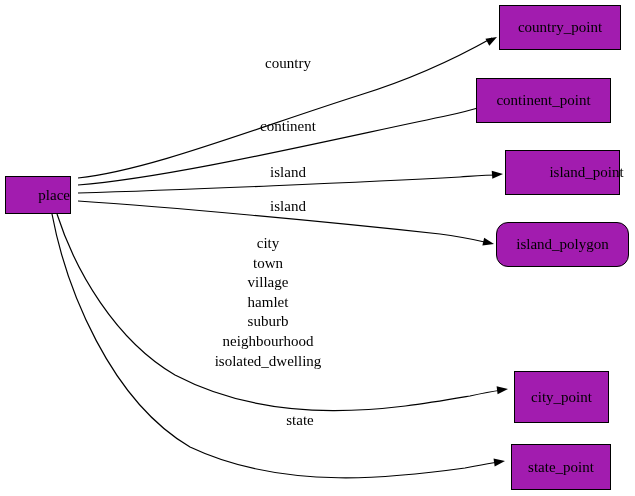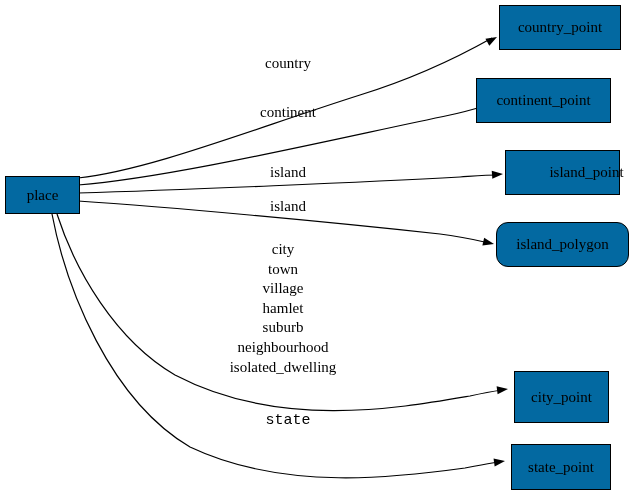--- a/index.html
+++ b/index.html
@@ -19,21 +19,21 @@
     position: absolute;
     left: 0;
     top: 0;
     width: 635px;
     height: 496px;
   }
   .node-box {
     position: absolute;
     box-sizing: border-box;
     border: 1px solid #000000;
-    background: #0369a1;
+    background: #a21caf;
     display: flex;
     align-items: center;
     justify-content: center;
     color: #000000;
     font-family: "Liberation Serif", "DejaVu Serif", serif;
     font-size: 15px;
     line-height: 1;
     white-space: nowrap;
   }
   .edge-label {
@@ -59,21 +59,21 @@
       <path d="M78,193 C180,190 370,182 460,177 C475,176 487,175 498,175" fill="none" stroke="#000000" stroke-width="1.2"></path>
       <polygon points="0,-4 11,0 0,4" fill="#000000" transform="translate(492,174) rotate(-4,11,0)"></polygon>
       <path d="M78,201 C170,207 330,222 440,234 C458,236 472,239 489,243" fill="none" stroke="#000000" stroke-width="1.2"></path>
       <polygon points="0,-4 11,0 0,4" fill="#000000" transform="translate(483,244) rotate(13,11,0)"></polygon>
       <path d="M57,214 C75,270 115,340 175,375 C280,430 400,408 470,396 C479,394 488,392 502,390" fill="none" stroke="#000000" stroke-width="1.2"></path>
       <polygon points="0,-4 11,0 0,4" fill="#000000" transform="translate(497,389) rotate(-7,11,0)"></polygon>
       <path d="M52,214 C66,288 110,400 190,447 C285,492 400,477 465,468 C476,466 485,464 499,462" fill="none" stroke="#000000" stroke-width="1.2"></path>
       <polygon points="0,-4 11,0 0,4" fill="#000000" transform="translate(494,461) rotate(-8,11,0)"></polygon>
     </svg>
   <div id="nodes-layer">
-      <div class="node-box" style="left: 5px; top: 176px; width: 75px; height: 38px;">
+      <div class="node-box" style="left: 5px; top: 176px; width: 66px; height: 38px; justify-content: flex-end;">
         <span>place</span>
       </div>
       <div class="node-box" style="left: 499px; top: 5px; width: 122px; height: 45px;">
         <span>country_point</span>
       </div>
       <div class="node-box" style="left: 476px; top: 78px; width: 135px; height: 45px;">
         <span>continent_point</span>
       </div>
       <div class="node-box" style="left: 505px; top: 150px; width: 115px; height: 45px; padding-left: 48px;">
         <span>island_point</span>
@@ -83,25 +83,25 @@
       </div>
       <div class="node-box" style="left: 514px; top: 371px; width: 95px; height: 52px;">
         <span>city_point</span>
       </div>
       <div class="node-box" style="left: 511px; top: 444px; width: 100px; height: 46px;">
         <span>state_point</span>
       </div>
     </div>
   <div id="labels-layer">
       <div class="edge-label" style="left: 288px; top: 54px; text-align: center;">country</div>
-      <div class="edge-label" style="left: 288px; top: 103px;">continent</div>
+      <div class="edge-label" style="left: 288px; top: 117px;">continent</div>
       <div class="edge-label" style="left: 288px; top: 163px;">island</div>
       <div class="edge-label" style="left: 288px; top: 197px;">island</div>
-      <div class="edge-label" style="left: 283px; top: 234px; margin-top: 6px;">city
+      <div class="edge-label" style="left: 268px; top: 234px;">city
 town
 village
 hamlet
 suburb
 neighbourhood
 isolated_dwelling</div>
-      <div class="edge-label" style="left: 288px; top: 411px; font-family: Liberation Mono, monospace;">state</div>
+      <div class="edge-label" style="left: 300px; top: 411px;">state</div>
     </div>
 </div>
 
 </body></html>

